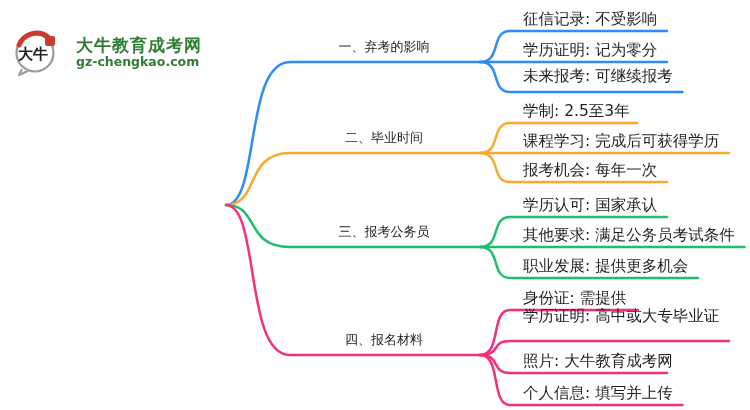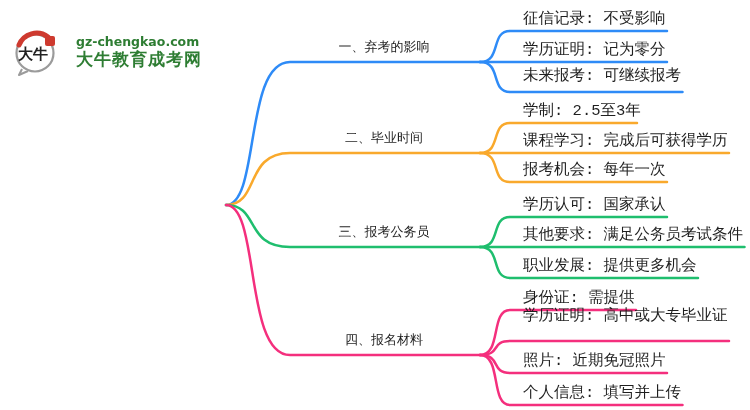--- a/index.html
+++ b/index.html
@@ -4,21 +4,21 @@
 <style>
   html,body{margin:0;padding:0;background:#ffffff;}
   #stage{
     position:relative;width:750px;height:410px;background:#ffffff;overflow:hidden;
     font-family:"DejaVu Sans","Liberation Sans",sans-serif;
   }
   #links{position:absolute;left:0;top:0;}
   .txt{position:absolute;color:#1f1f1f;white-space:nowrap;}
   #center-title{font-size:17px;line-height:22px;text-align:right;}
   .branch-label{font-size:13px;line-height:21px;text-align:center;}
-  .leaf-label{font-size:15.5px;line-height:21px;text-align:center;font-family:Liberation Mono, monospace;}
+  .leaf-label{font-size:15.5px;line-height:21px;text-align:center;}
   
   #logo{position:absolute;left:12px;top:11px;display:flex;align-items:center;gap:18px;margin-top:17px;}
   #logo-text{display:flex;flex-direction:column;justify-content:center;}
   #logo-title{font-size:17px;font-weight:bold;letter-spacing:1px;line-height:20px;}
   #logo-domain{font-size:12.5px;font-weight:bold;line-height:14px;}
 </style>
 </head>
 <body>
 
 <div id="stage">
@@ -45,38 +45,38 @@
 
   <div id="logo">
     <svg width="46" height="48" viewBox="0 0 46 48">
       <circle cx="23" cy="25" r="18.5" fill="#ffffff" stroke="#9b9b9b" stroke-width="2.2"></circle>
       <path d="M10 41 L7 47 L16 43" fill="#ffffff" stroke="#9b9b9b" stroke-width="2" stroke-linejoin="round"></path>
       <path d="M7 17 A19 19 0 0 1 36 9" fill="none" stroke="#ce3a2f" stroke-width="5" stroke-linecap="round"></path>
       <rect x="33" y="8" width="10" height="10" rx="2" fill="#ce3a2f"></rect>
       <text x="21" y="31" font-size="15" font-weight="bold" fill="#222222" text-anchor="middle">大牛</text>
     </svg>
     <div id="logo-text">
+      <div id="logo-title" class="txt" style="position: static; color: rgb(46, 125, 51);">大牛教育成考网</div>
       <div id="logo-domain" class="txt" style="position: static; color: rgb(46, 125, 51);">gz-chengkao.com</div>
-      <div id="logo-title" class="txt" style="position: static; color: rgb(46, 125, 51);">大牛教育成考网</div>
     </div>
   </div>
 
 
   <div id="nodes">
       <div class="txt branch-label" style="left:288px;top:36px;width:192px;">一、弃考的影响</div>
       <div class="txt leaf-label" style="left:523px;top:9px;">征信记录: 不受影响</div>
       <div class="txt leaf-label" style="left:523px;top:40px;">学历证明: 记为零分</div>
       <div class="txt leaf-label" style="left:523px;top:66px;">未来报考: 可继续报考</div>
       <div class="txt branch-label" style="left:288px;top:127px;width:192px;">二、毕业时间</div>
       <div class="txt leaf-label" style="left:523px;top:101px;">学制: 2.5至3年</div>
       <div class="txt leaf-label" style="left:523px;top:131px;">课程学习: 完成后可获得学历</div>
       <div class="txt leaf-label" style="left:523px;top:160px;">报考机会: 每年一次</div>
       <div class="txt branch-label" style="left:288px;top:221px;width:192px;">三、报考公务员</div>
       <div class="txt leaf-label" style="left:523px;top:195px;">学历认可: 国家承认</div>
       <div class="txt leaf-label" style="left:523px;top:225px;">其他要求: 满足公务员考试条件</div>
       <div class="txt leaf-label" style="left:523px;top:256px;">职业发展: 提供更多机会</div>
       <div class="txt branch-label" style="left:288px;top:329px;width:192px;">四、报名材料</div>
       <div class="txt leaf-label" style="left:523px;top:288px;">身份证: 需提供</div>
       <div class="txt leaf-label" style="left:523px;top:306px;">学历证明: 高中或大专毕业证</div>
-      <div class="txt leaf-label" style="left:523px;top:351px;">照片: 近期免冠照片</div>
+      <div class="txt leaf-label" style="left:523px;top:351px;">照片: 大牛教育成考网</div>
       <div class="txt leaf-label" style="left:523px;top:383px;">个人信息: 填写并上传</div>
     </div>
 </div>
 
 </body></html>

